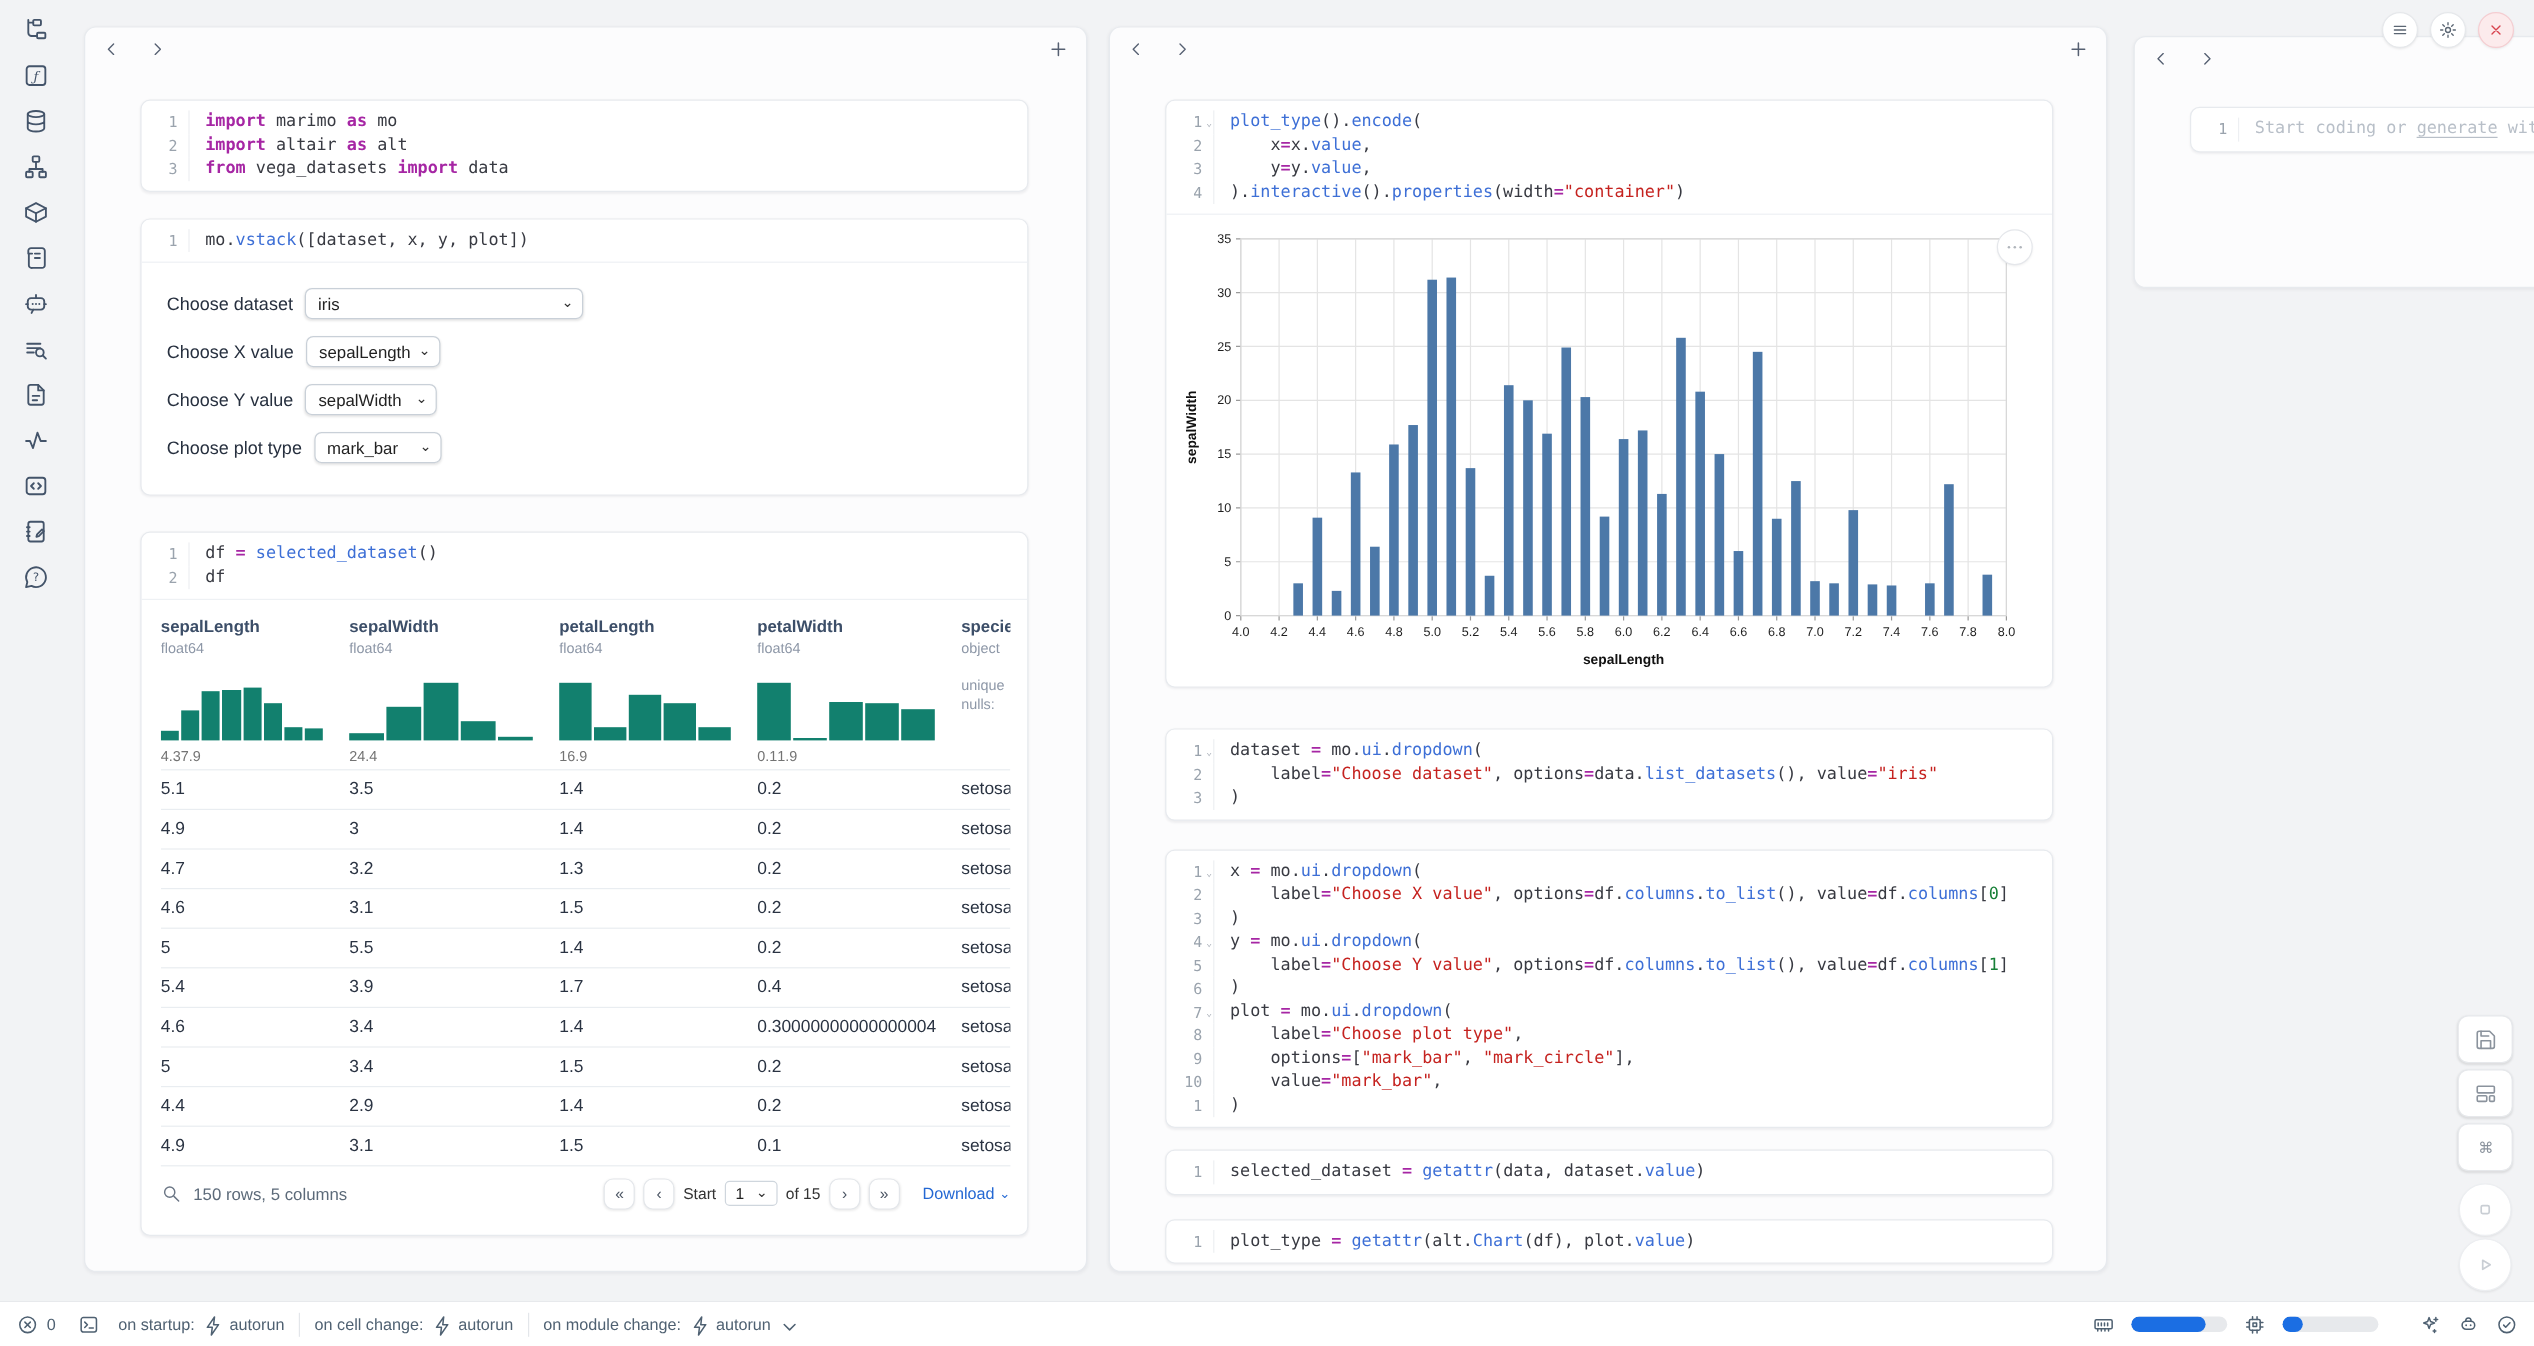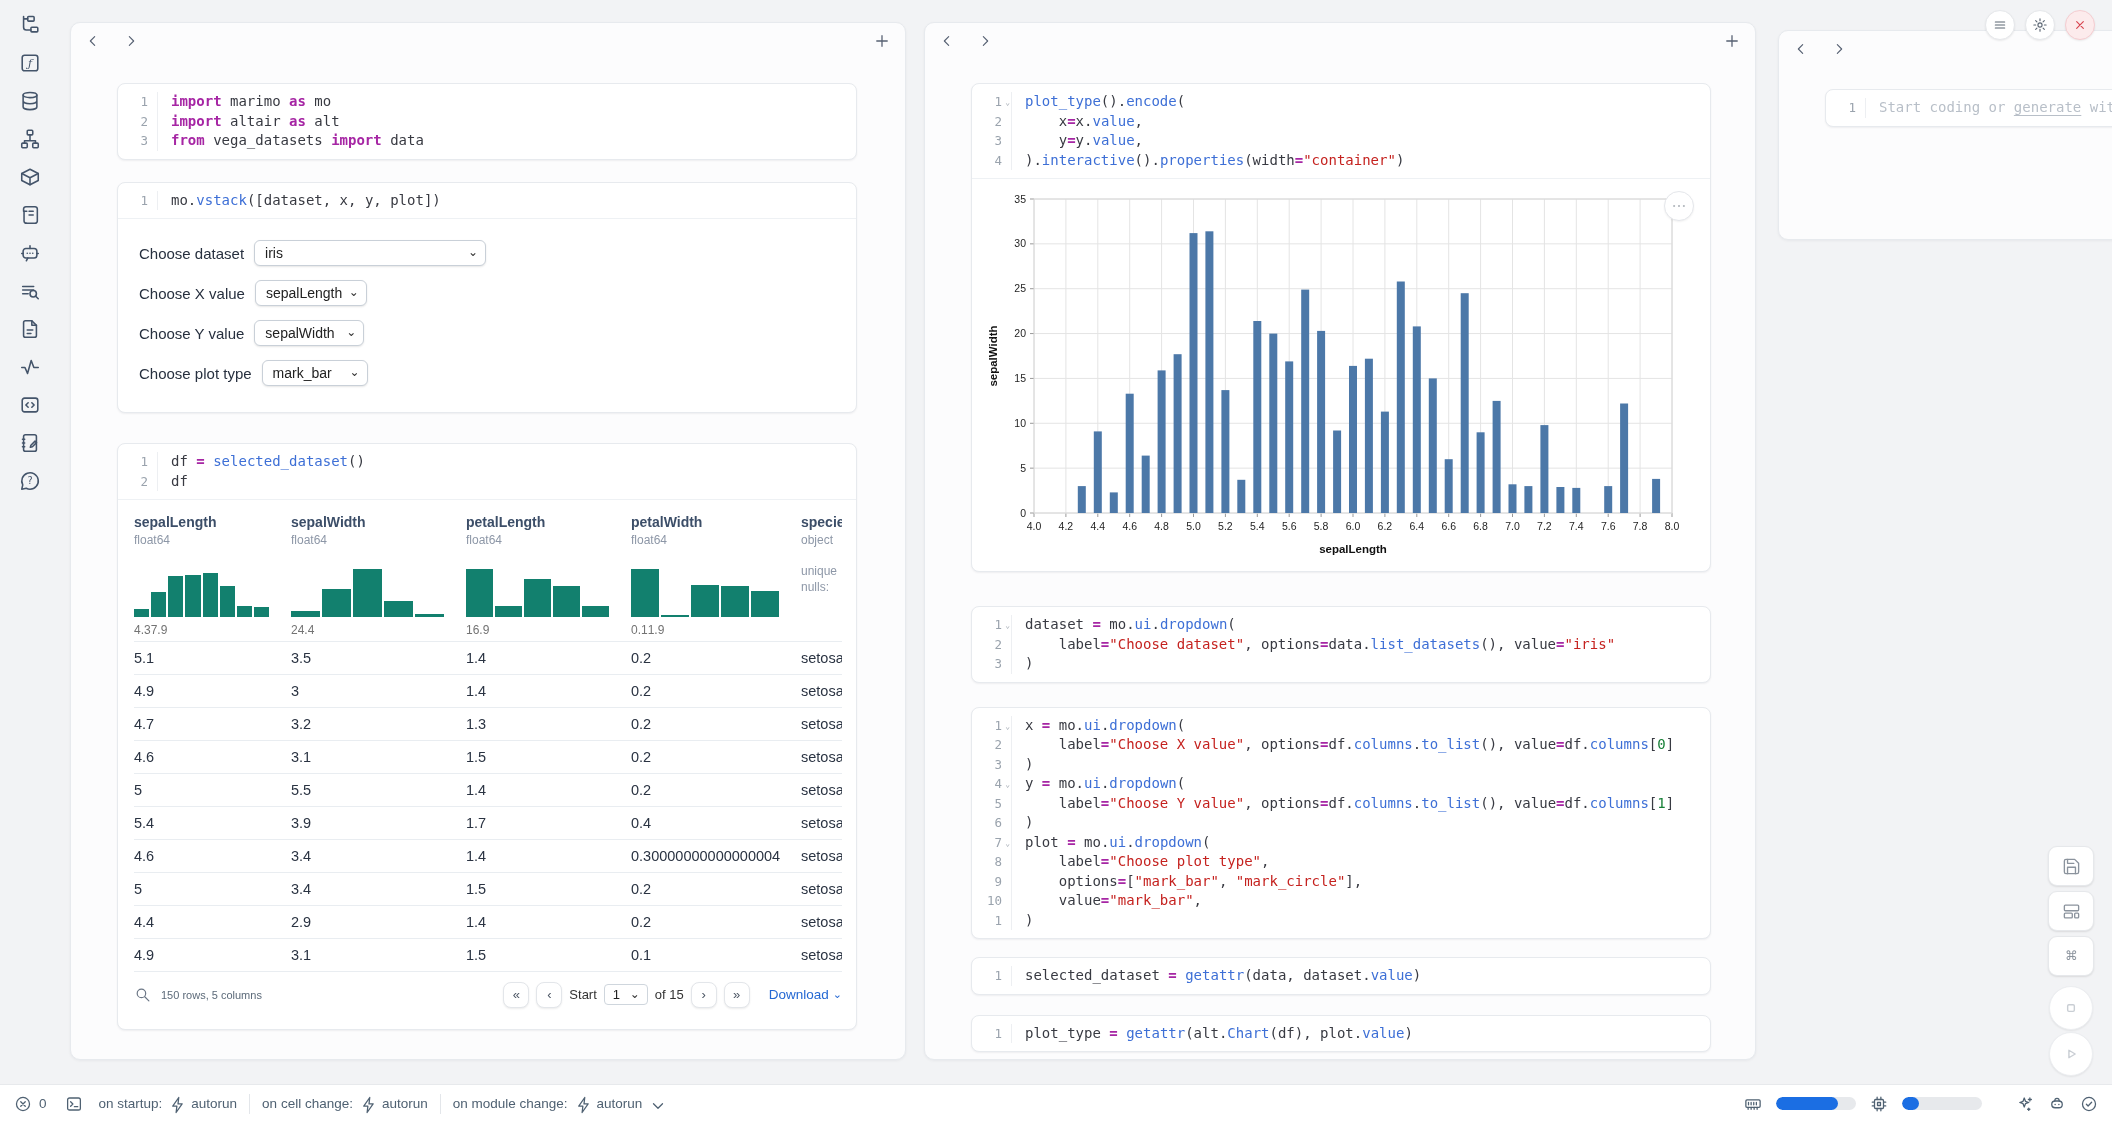--- a/index.html
+++ b/index.html
@@ -52,21 +52,21 @@
   .tbl-head { display:grid; grid-template-columns:157px 175px 165px 170px 160px; padding-top:2px; }
   .th .cname { font-size:14px; font-weight:bold; color:#3c4e68; }
   .th .ctype { font-size:12px; color:#8d97a7; margin-top:3px; }
   .th .cstats { font-size:12px; color:#8d97a7; margin-top:16px; line-height:16px; }
   .hist { display:flex; align-items:flex-end; gap:2px; height:56px; margin-top:14px; width:calc(100% - 22px); }
   .hist div { flex:1; background:#12806e; }
   .hrange { display:flex; justify-content:flex-start; width:calc(100% - 22px); font-size:12px; color:#737373; margin:6px 0 4px; }
   .trow { display:grid; grid-template-columns:157px 175px 165px 170px 160px; height:33px; align-items:center;
           border-top:1px solid #e9edf1; font-size:14.5px; color:#2a3342; }
   .tbl-foot { display:flex; align-items:center; border-top:1px solid #e9edf1; height:46px; gap:10px; width:708px; }
-  .tf-summary { font-size:11px; color:#5c6a79; }
+  .tf-summary { font-size:14px; color:#5c6a79; }
   .tf-right { margin-left:auto; display:flex; align-items:center; gap:7px; }
   .pg-btn { width:26px; height:26px; border:1px solid #e3e6ea; border-radius:8px; background:#fff;
             box-shadow:0 1px 2px rgba(0,0,0,.08); color:#4b5563; font-size:13px; display:flex;
             align-items:center; justify-content:center; cursor:pointer; }
   .pg-label { font-size:13px; color:#333; }
   .sel.w-page { width:44px; }
   .sel.w-page select { padding:2px 18px 2px 8px; font-size:13px; box-shadow:none; border-color:#cfd6dd; border-radius:4px; }
   .download { color:#2468d3; font-size:13.5px; margin-left:12px; cursor:pointer; display:flex; align-items:center; gap:4px; }
   .icon-16 { width:17px; height:17px; display:inline-block; }
   .icon-16 svg { width:17px; height:17px; }

